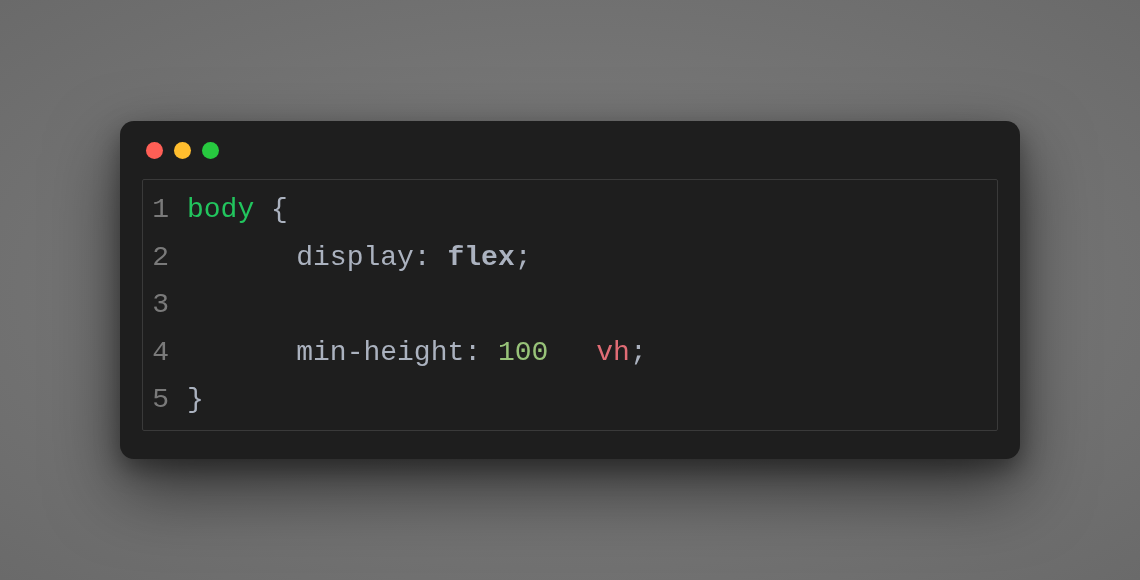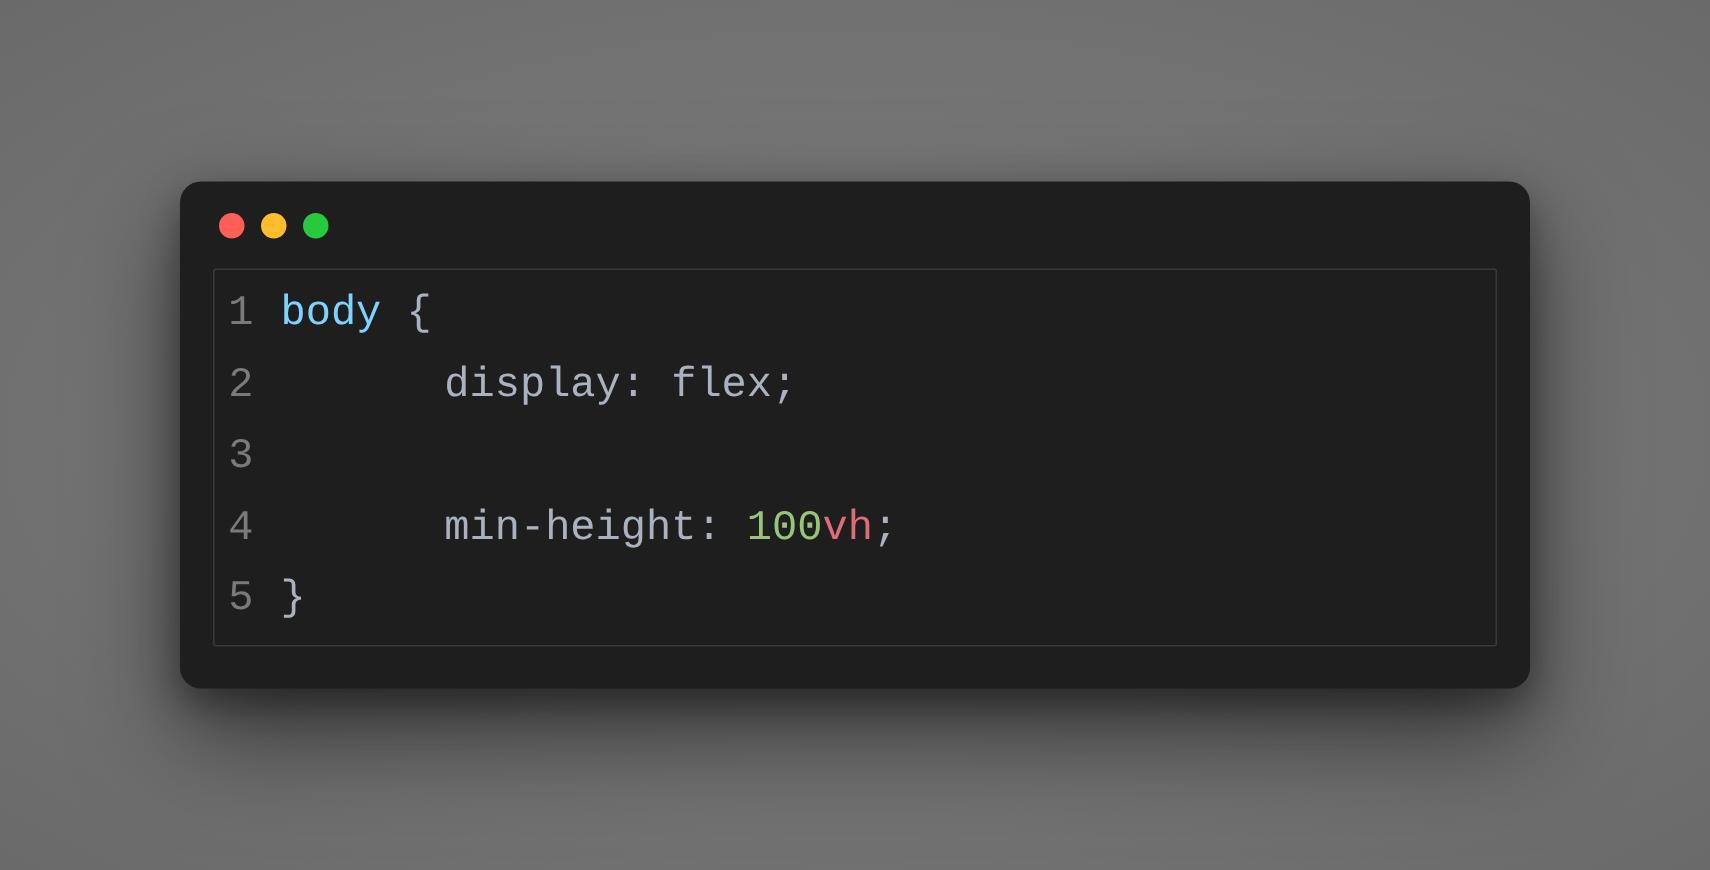--- a/index.html
+++ b/index.html
@@ -66,26 +66,26 @@
       padding-right: 18px;
       color: #7a7a7a;
       user-select: none;
       flex-shrink: 0;
     }
 
     .code {
       white-space: pre;
     }
 
-    .tok-selector { color: #7dd3fc; }
+    .tok-selector { color: #22c55e; }
     .tok-punct { color: #abb2bf; }
     .tok-property { color: #abb2bf; margin-left: 42px; }
-    .tok-value { color: #abb2bf; }
+    .tok-value { color: #abb2bf; font-weight: bold; }
     .tok-number { color: #98c379; }
-    .tok-unit { color: #e06c75; }
+    .tok-unit { color: #e06c75; margin-left: 48px; }
     .tok-plain { color: #abb2bf; }
   </style>
 </head>
 <body>
 
 <div class="window">
   <div class="titlebar">
     <div class="traffic-light red"></div>
     <div class="traffic-light yellow"></div>
     <div class="traffic-light green"></div>

